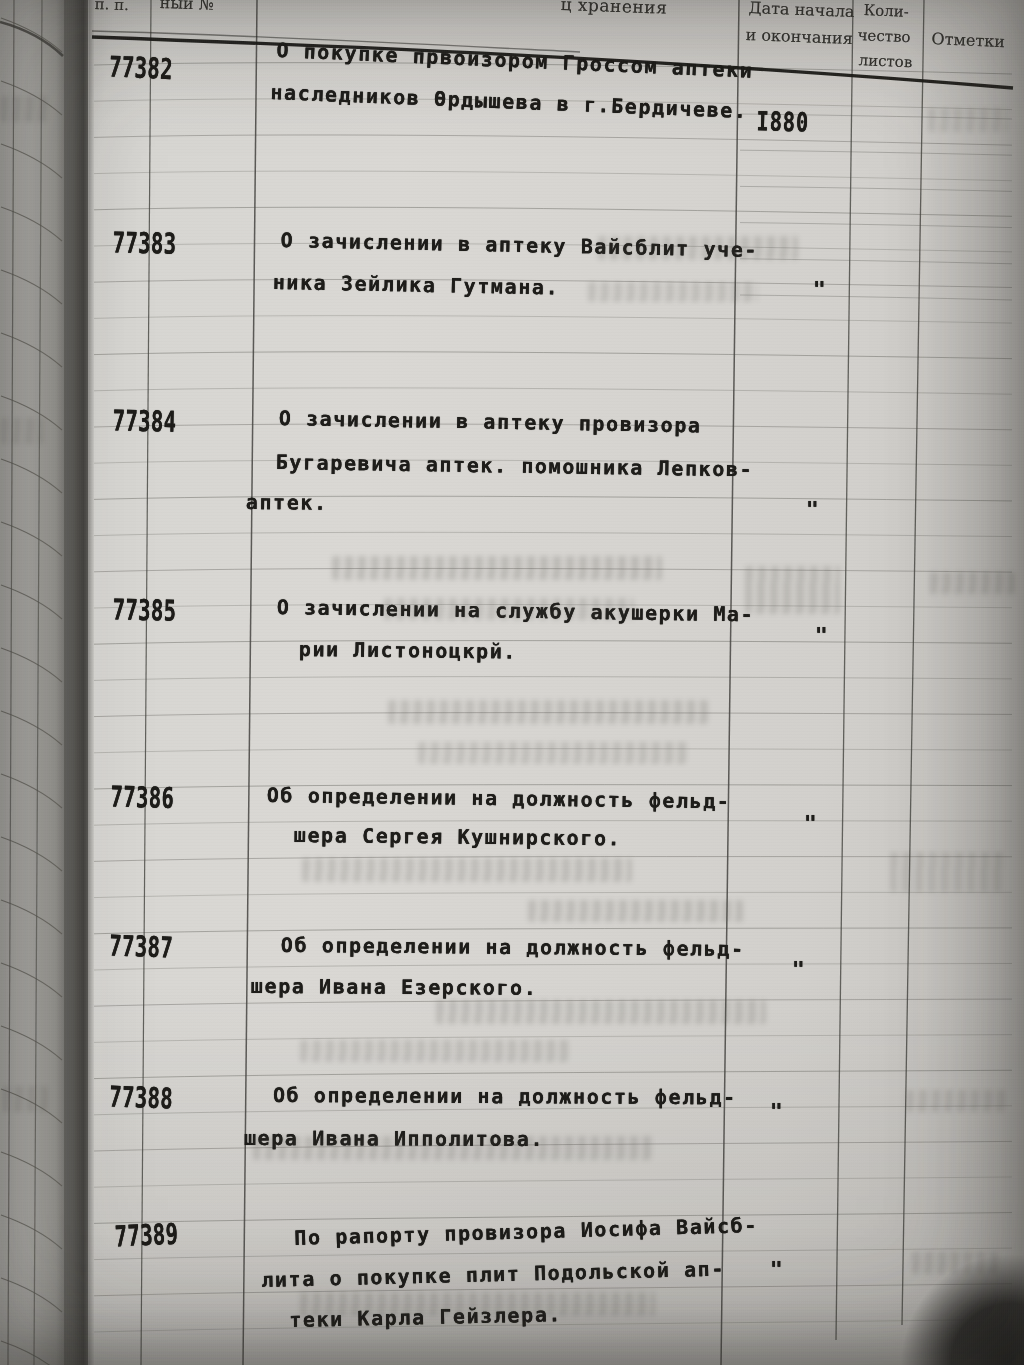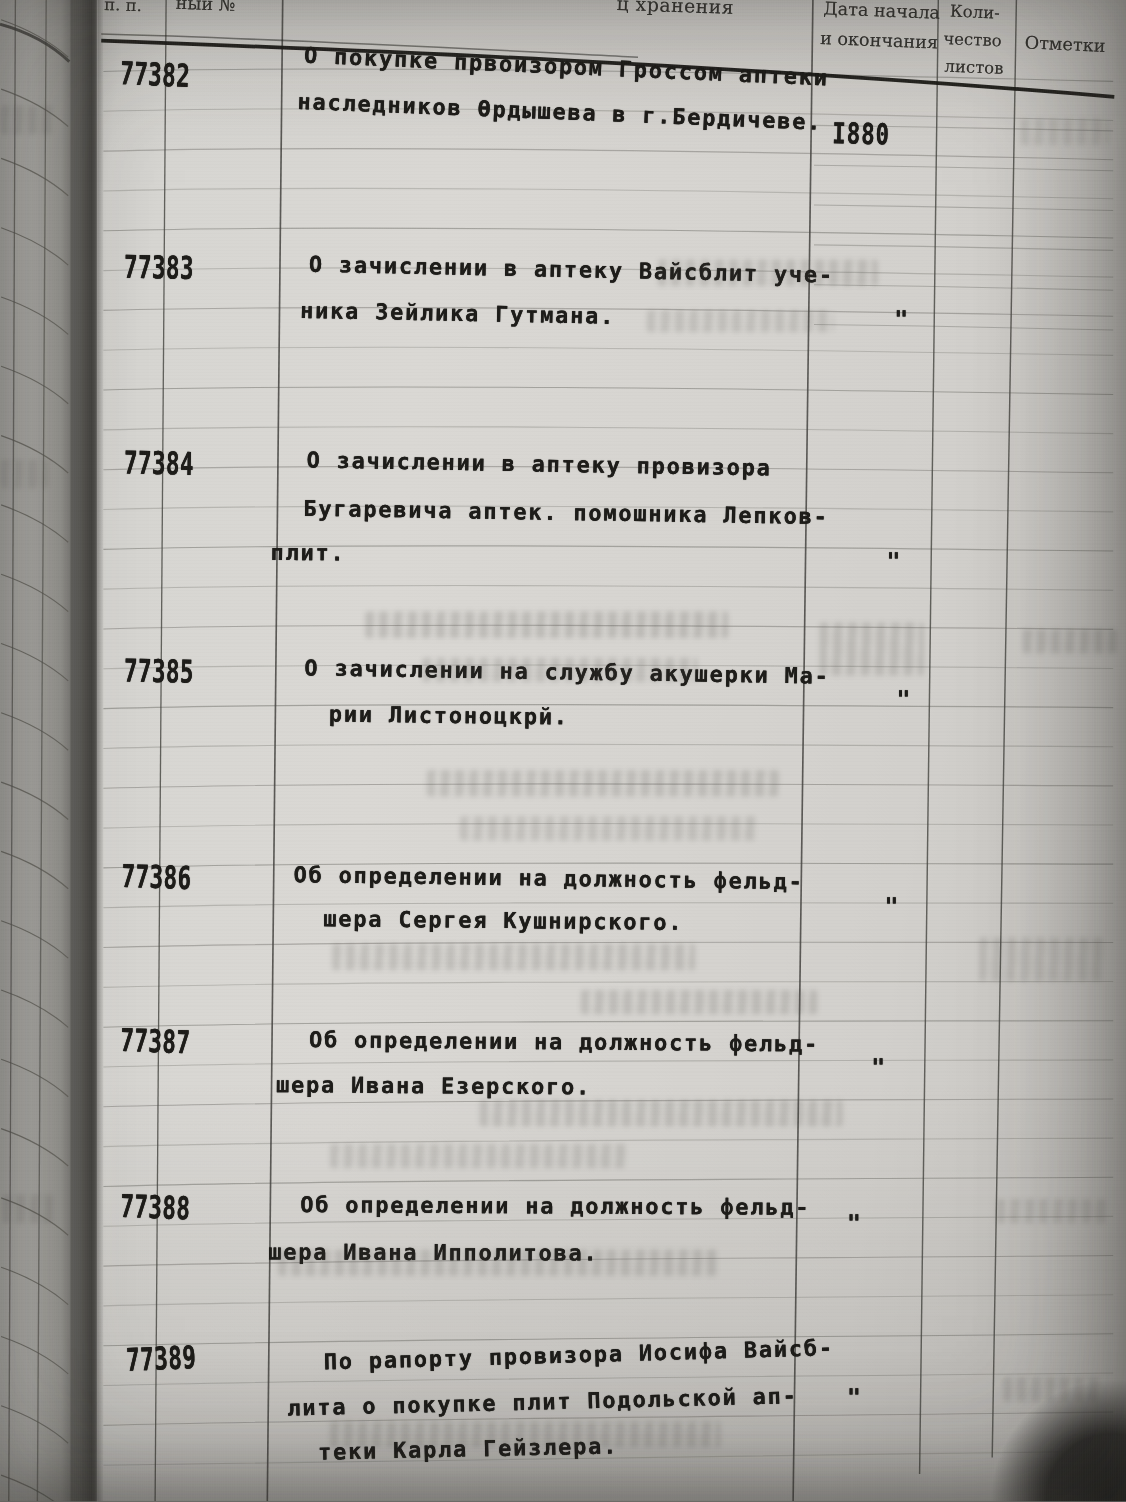--- a/index.html
+++ b/index.html
@@ -155,21 +155,21 @@
       <div class="tw num" style="left:113px;top:226px;transform:rotate(1.2deg) scale(.82,1.15);">77383</div>
       <div class="tw" style="left:281px;top:228px;transform:rotate(1.2deg);">О зачислении в аптеку Вайсблит уче-</div>
       <div class="tw" style="left:273px;top:270px;transform:rotate(1.1deg);">ника Зейлика Гутмана.</div>
       <div class="tw ditto" style="left:813px;top:278px;">"</div>
     </div>
 
     <div class="entry">
       <div class="tw num" style="left:113px;top:404px;transform:rotate(1.2deg) scale(.82,1.15);">77384</div>
       <div class="tw" style="left:279px;top:406px;transform:rotate(1deg);">О зачислении в аптеку провизора</div>
       <div class="tw" style="left:276px;top:450px;transform:rotate(.9deg);">Бугаревича аптек. помошника Лепков-</div>
-      <div class="tw" style="left:246px;top:490px;transform:rotate(.6deg);">плит.</div>
+      <div class="tw" style="left:246px;top:490px;transform:rotate(.6deg);">аптек.</div>
       <div class="tw ditto" style="left:806px;top:498px;">"</div>
     </div>
 
     <div class="entry">
       <div class="tw num" style="left:113px;top:593px;transform:rotate(1.2deg) scale(.82,1.15);">77385</div>
       <div class="tw" style="left:277px;top:595px;transform:rotate(.9deg);">О зачислении на службу акушерки Ма-</div>
       <div class="tw" style="left:299px;top:637px;transform:rotate(.7deg);">рии Листоноцкрй.</div>
       <div class="tw ditto" style="left:815px;top:624px;">"</div>
     </div>
 

